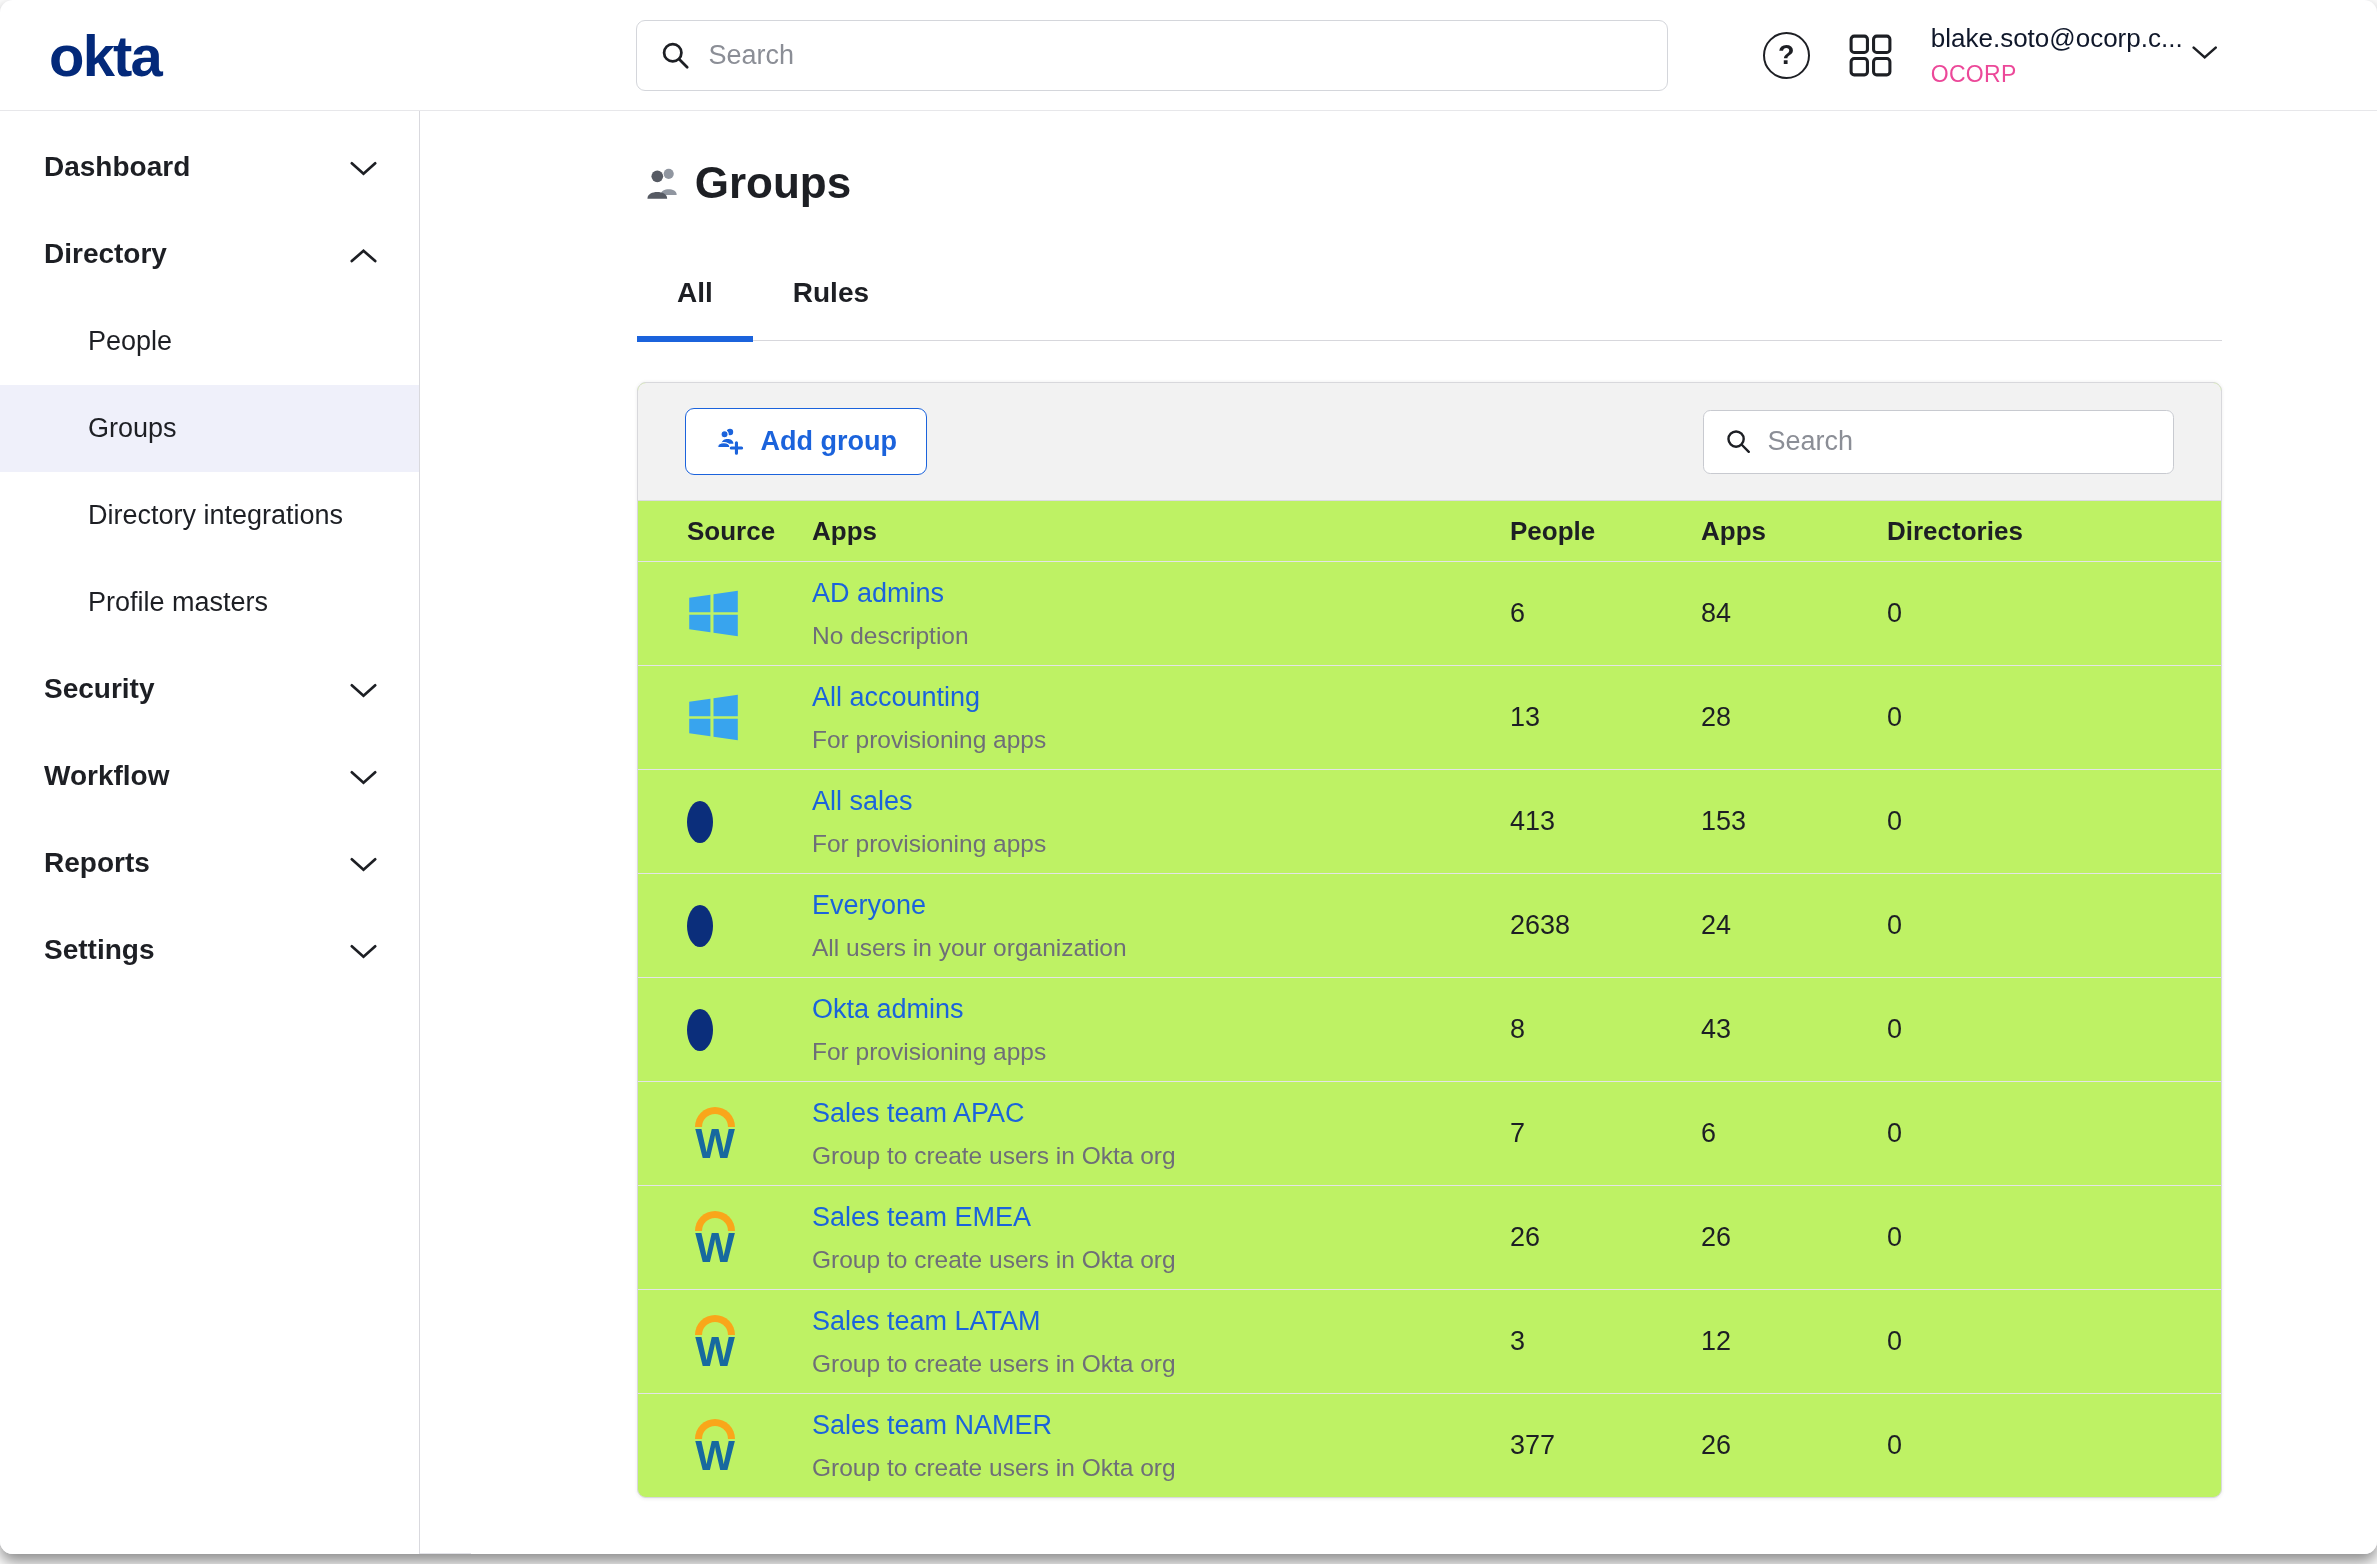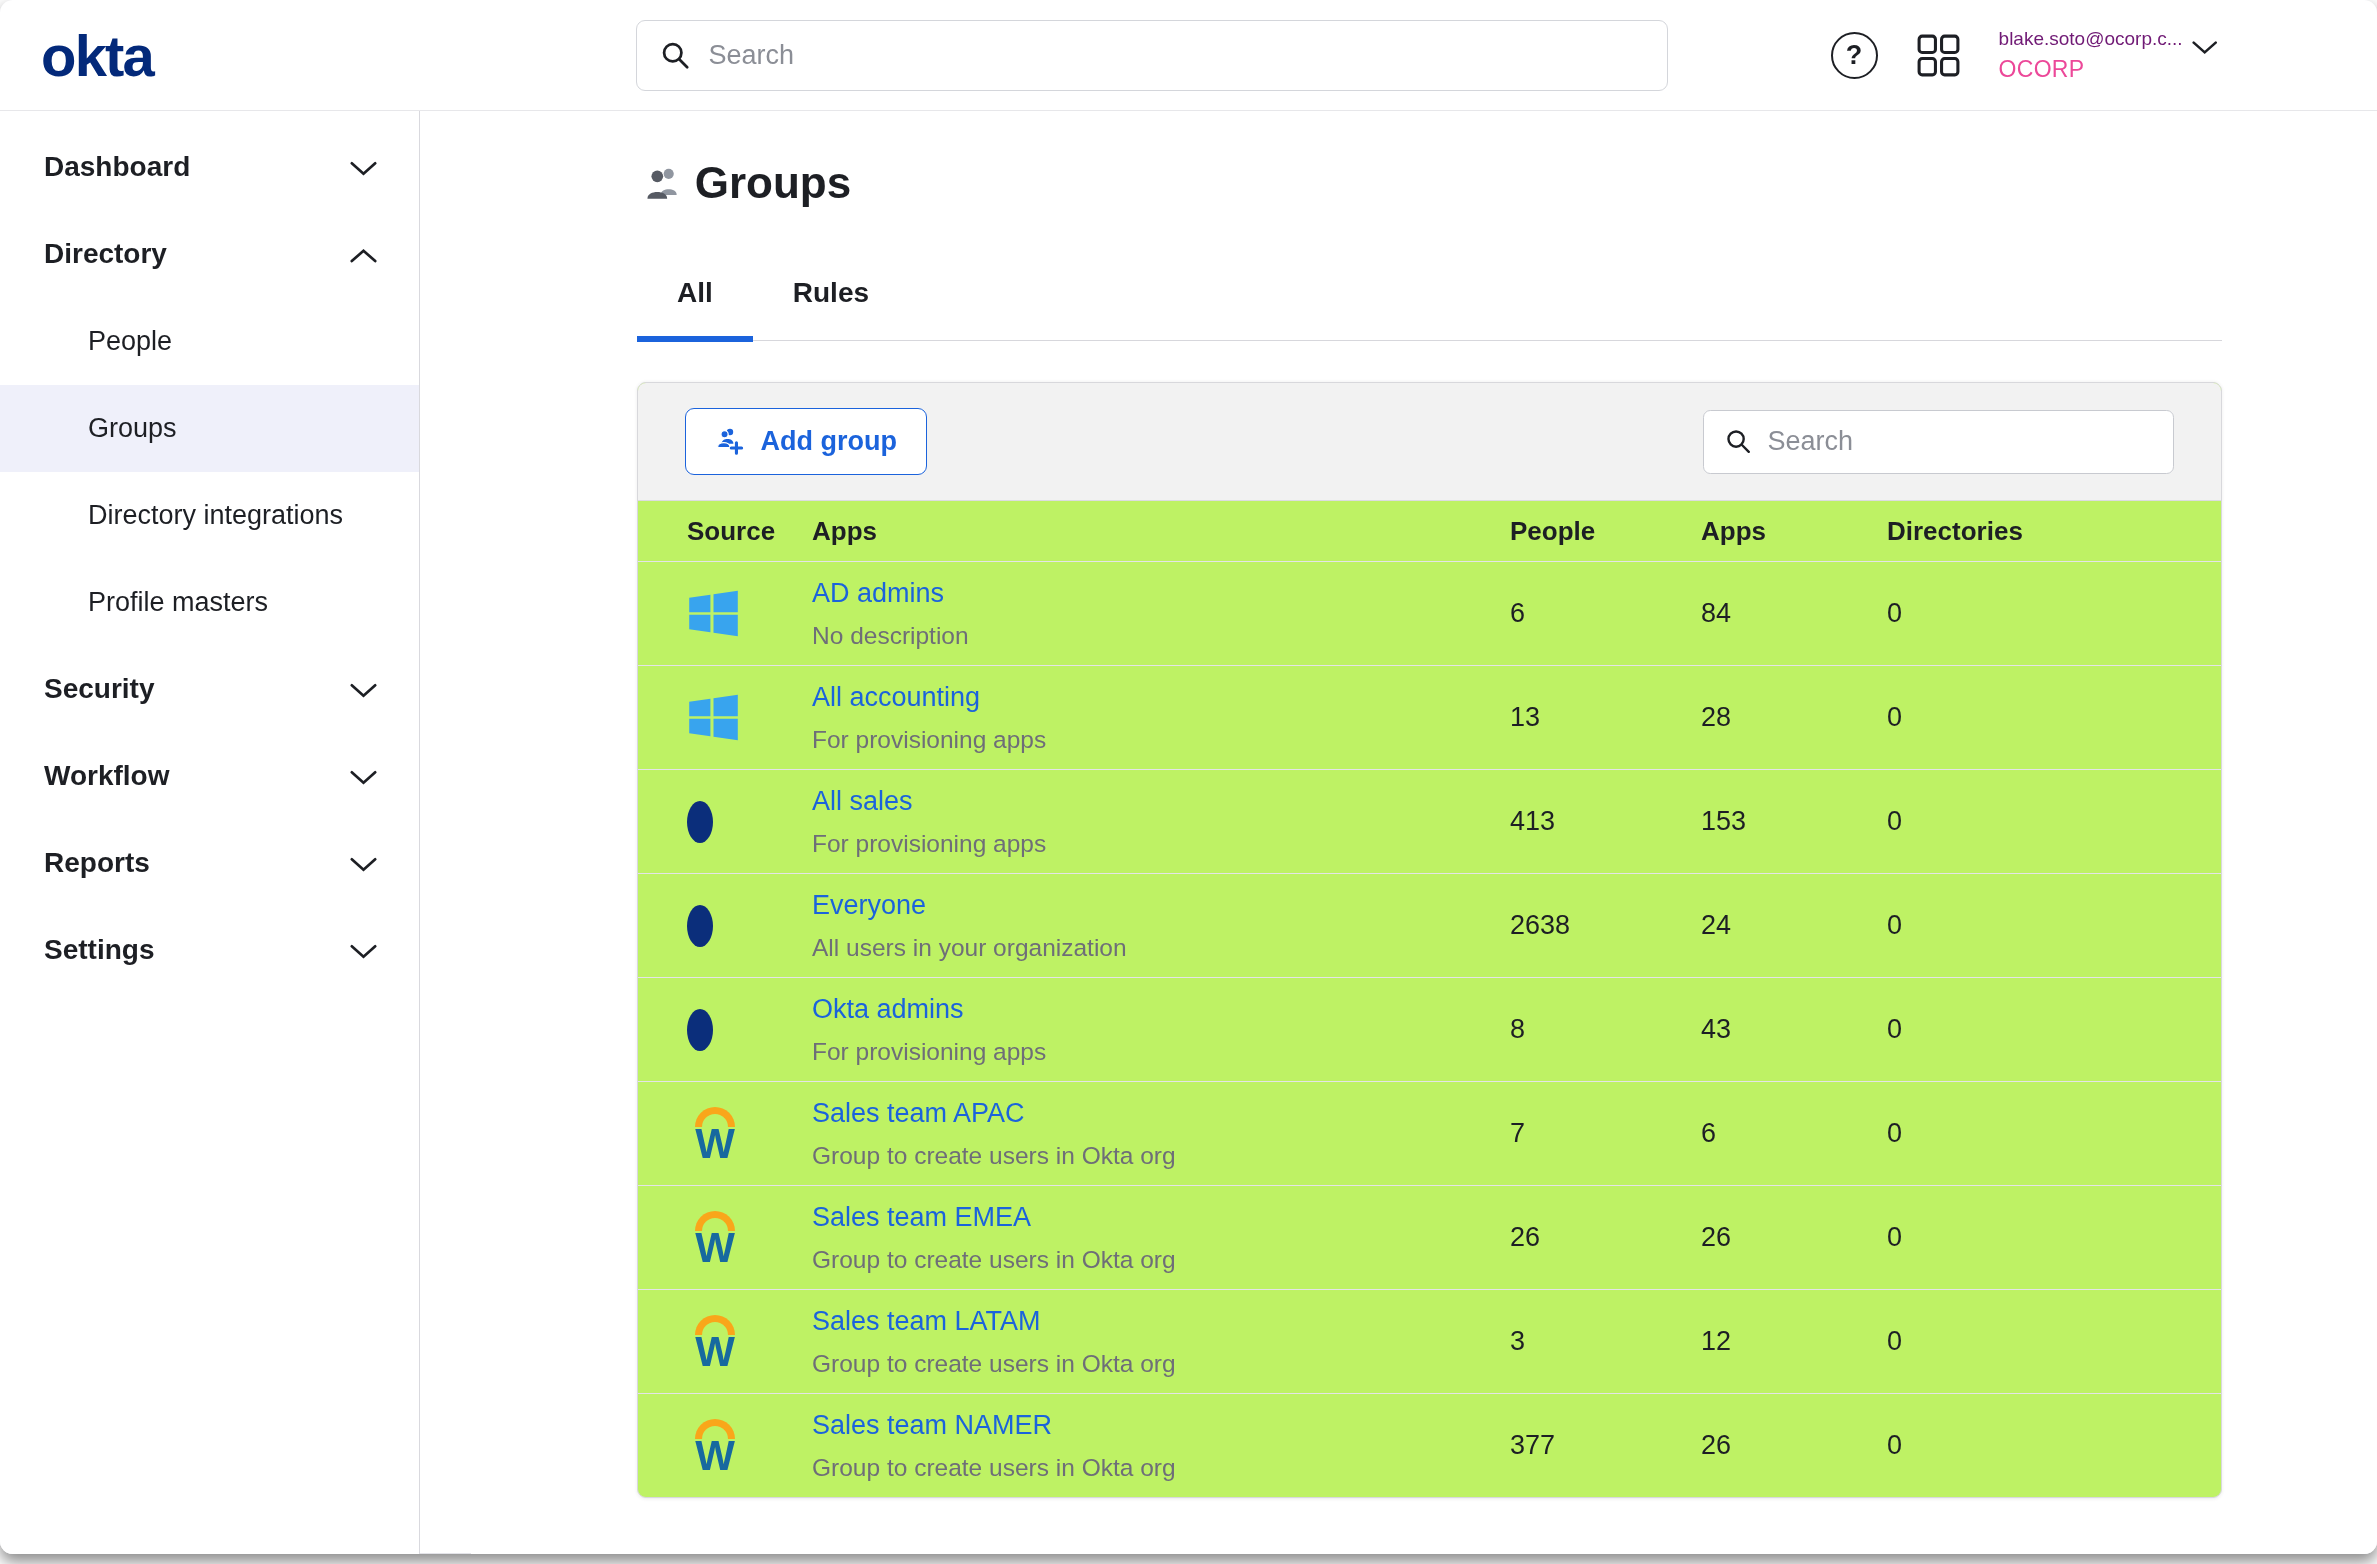--- a/index.html
+++ b/index.html
@@ -1,30 +1,30 @@
 <!DOCTYPE html>
 <html style="font-size:14.5px"><head>
 <meta charset="utf-8">
 <style>
   * { margin:0; padding:0; box-sizing:border-box; }
   html,body { width:2377px; height:1565px; background:#ffffff; font-family:"Liberation Sans","DejaVu Sans",sans-serif; color:#1d1f24; }
   .window { position:relative; width:2377px; height:1554px; background:#fff; border-radius:12.7px; overflow:hidden; box-shadow:0 7.3px 14.5px rgba(0,0,0,.45), 0 0 0 0.9px #e3e3e8 inset; }
 
   
   .topbar { position:absolute; left:0; top:0; width:100%; height:111px; background:#fff; border-bottom:0.9px solid #e7e7ea; z-index:5; }
-  .logo { position:absolute; left:41px; top:0; height:111px; display:flex; align-items:center; font-size:58px; font-weight:800; letter-spacing:-1.8px; color:#03297a; cursor:pointer; }
+  .logo { position:absolute; left:49px; top:0; height:111px; display:flex; align-items:center; font-size:58px; font-weight:800; letter-spacing:-1.8px; color:#03297a; cursor:pointer; }
   .top-search { position:absolute; left:636px; top:20px; width:1032px; height:71px; border:1.8px solid #d4d6db; border-radius:9px; background:#fff; display:flex; align-items:center; padding:0 22px; gap:16.4px; }
   .top-search input, .card-search input { border:none; outline:none; font-size:27px; color:#1d1f24; flex:1; background:transparent; font-family:inherit; }
   .top-search input::placeholder, .card-search input::placeholder { color:#8b8e96; }
   .top-right { position:absolute; right:160px; top:0; height:111px; display:flex; align-items:center; gap:36px; }
   .help-btn { width:47px; height:47px; border:2.7px solid #1d1f24; border-radius:50%; display:flex; align-items:center; justify-content:center; font-size:27px; font-weight:600; cursor:pointer; background:#fff; }
   .grid-btn { display:flex; align-items:center; cursor:pointer; }
   .account { display:flex; flex-direction:column; cursor:pointer; }
   .account-line { display:flex; align-items:flex-end; gap:9px; }
-  .account-email { font-size:19px; color:#701a75; }
+  .account-email { font-size:26px; color:#0f172a; }
   .account-org { font-size:23px; color:#ec4899; margin-top:6.4px; letter-spacing:0.3px; }
 
   
   .sidebar { position:absolute; left:0; top:111px; bottom:0; width:420px; background:#fff; border-right:0.9px solid #d9d9de; padding-top:12.7px; z-index:4; }
   .side-item { height:87px; display:flex; align-items:center; justify-content:space-between; padding:0 42px 0 44px; font-size:28px; font-weight:700; cursor:pointer; }
   .side-sub { height:87px; display:flex; align-items:center; padding-left:88px; font-size:27px; font-weight:400; cursor:pointer; }
   .side-sub.selected { background:#eff0fa; }
 
   
   .main { position:absolute; left:471px; top:111px; right:0; bottom:0; background:#fff; }

